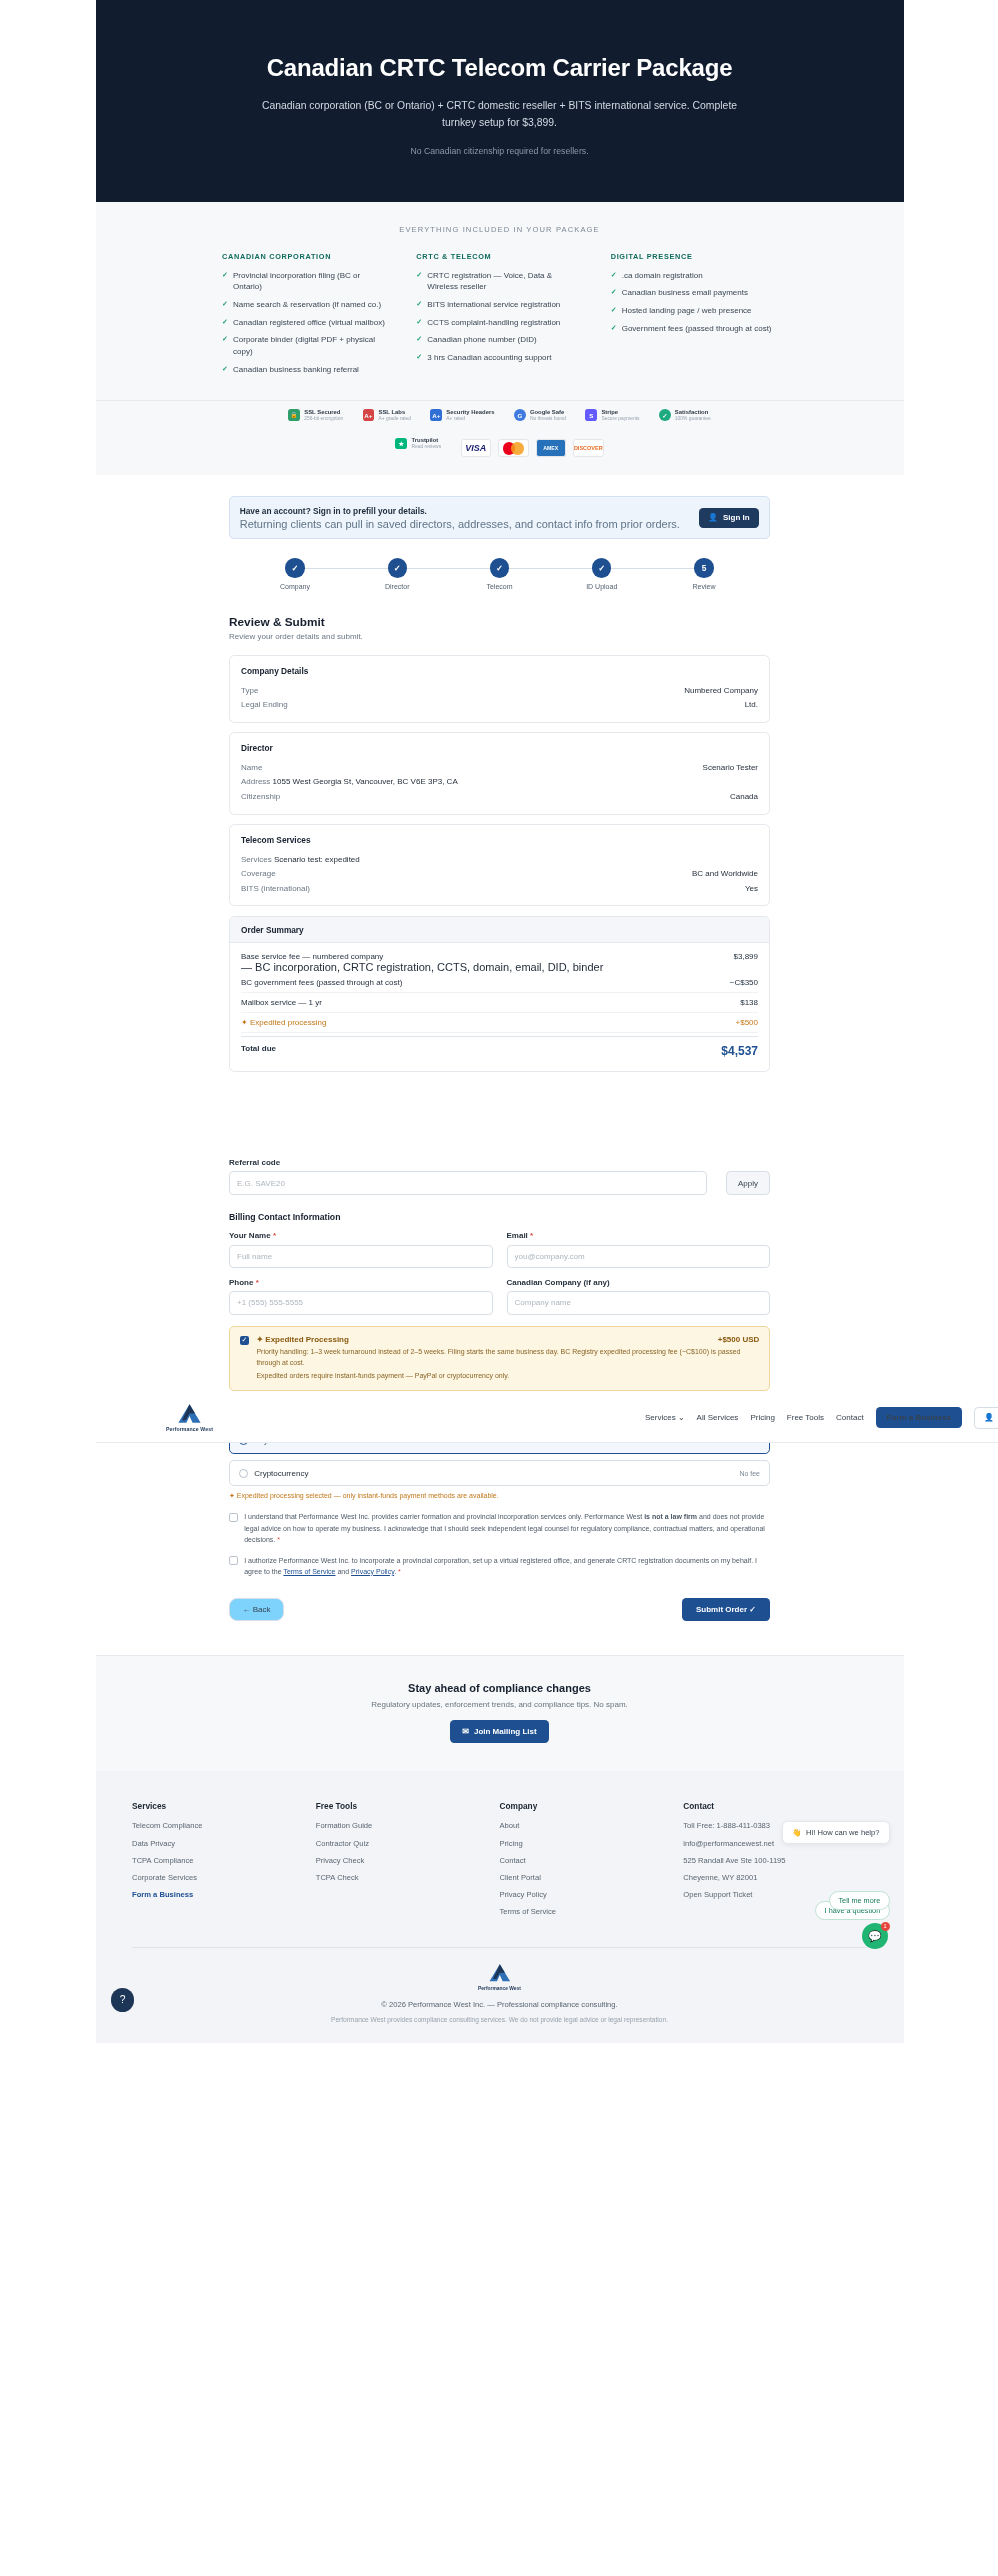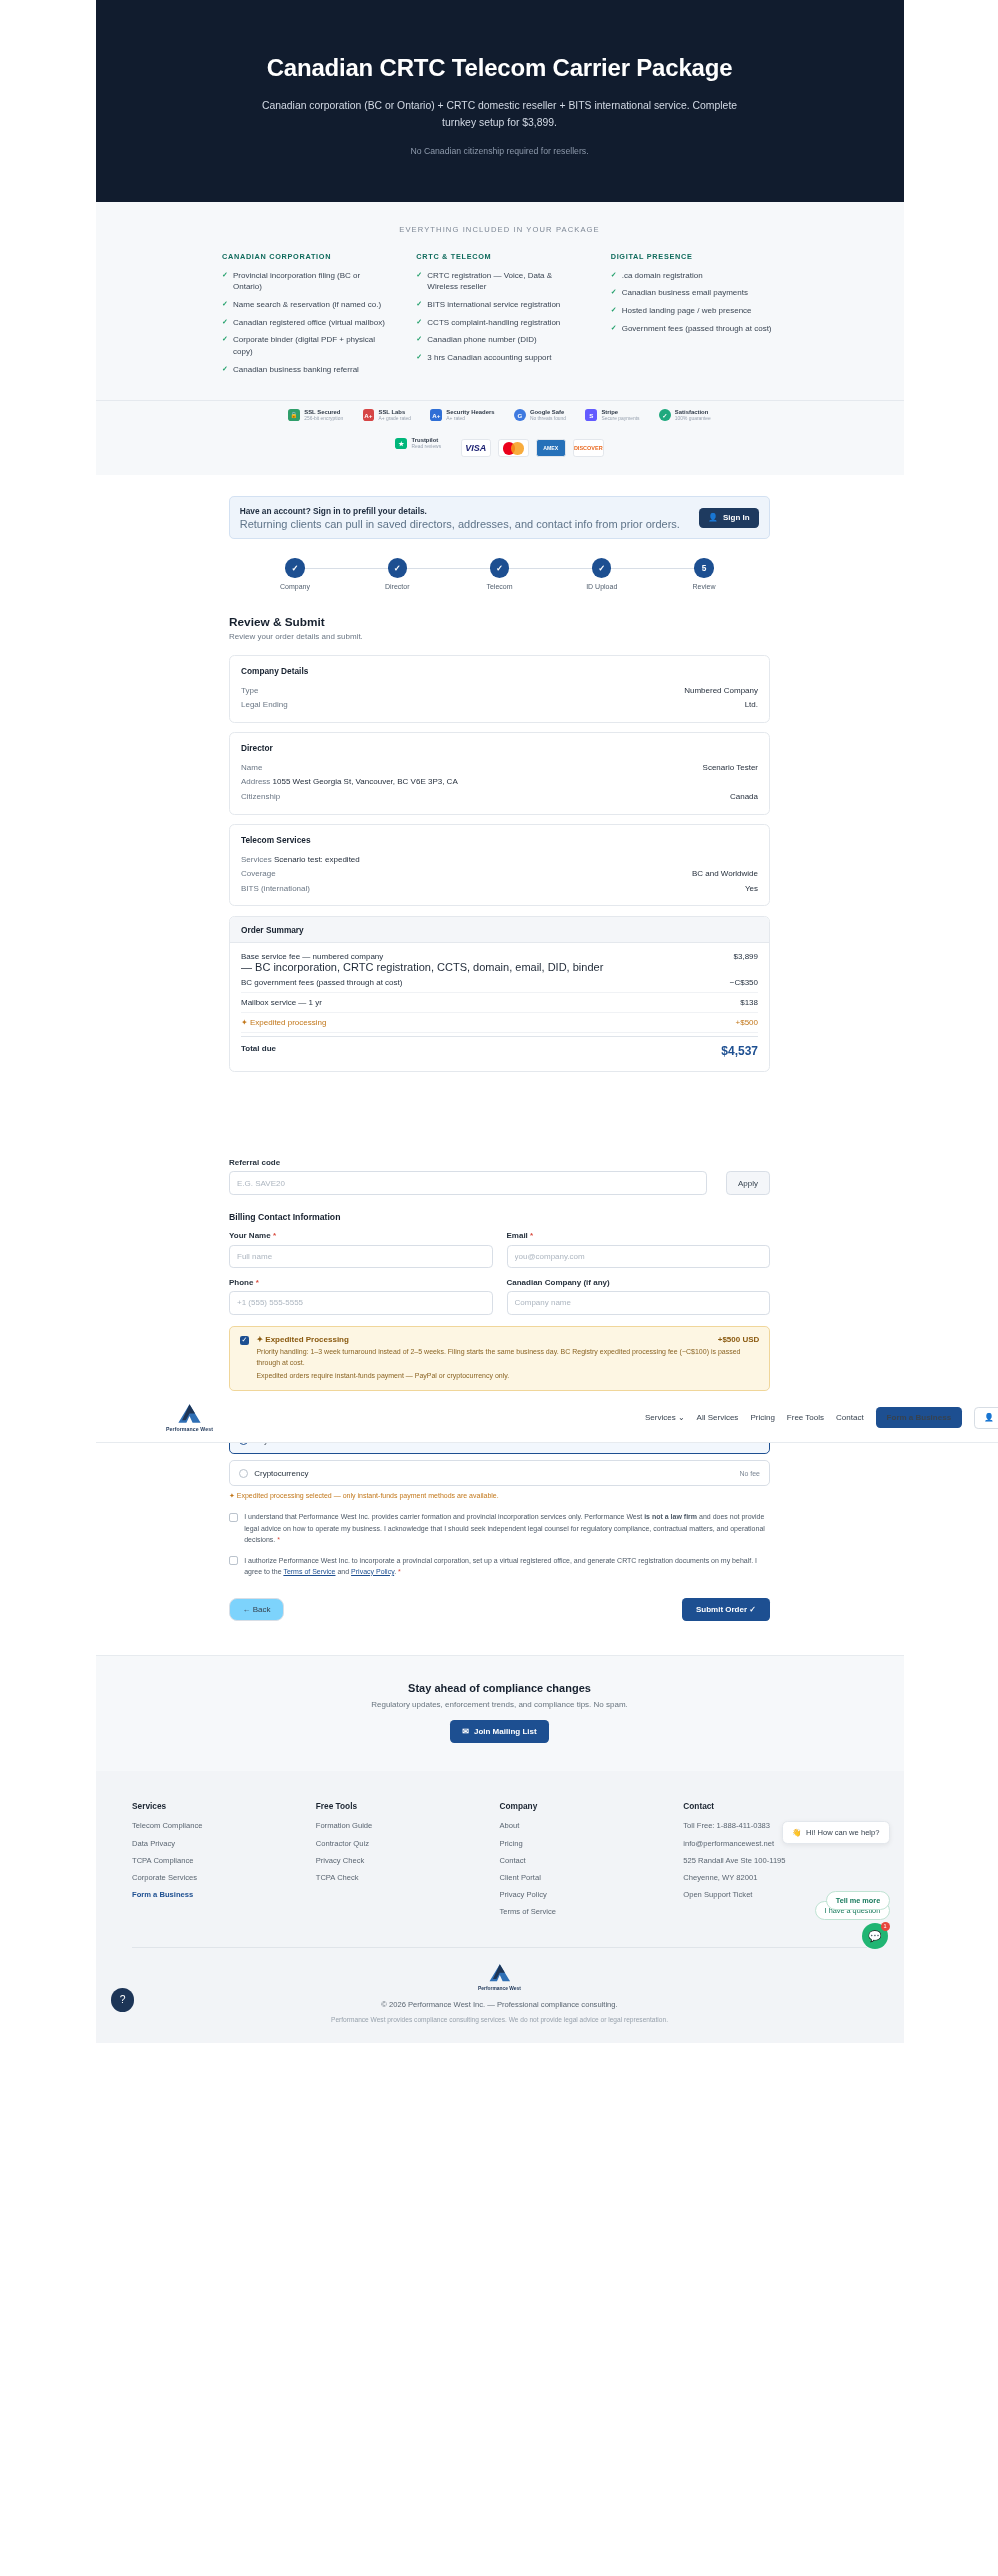--- a/index.html
+++ b/index.html
@@ -333,21 +333,21 @@
     padding: 6.2px 9px; font-size: 7.6px; color: #35414e;
     box-shadow: 0 1.4px 5.5px rgba(0,0,0,.07); z-index: 40;
     display: flex; align-items: center; gap: 4.2px;
   }
   .chat-quick {
     position: absolute; right: 14px; z-index: 40;
     border: 0.7px solid #bfe3d3; color: #17795c; background: #fff;
     border-radius: 11px; font-size: 7.3px; padding: 4.2px 8.3px;
   }
   .chat-quick.q1 { top: 1901px; }
-  .chat-quick.q2 { top: 1891px; font-weight: bold; }
+  .chat-quick.q2 { top: 1891px; }
   .chat-fab {
     position: absolute; right: 15.3px; top: 1923px;
     width: 26px; height: 26px; border-radius: 50%;
     background: #21b573; display: flex; align-items: center; justify-content: center;
     color: #fff; font-size: 11px; z-index: 40;
   }
   .chat-fab .dot {
     position: absolute; top: -1.4px; right: -1.4px;
     width: 9px; height: 9px; border-radius: 50%; background: #e8453c;
     color: #fff; font-size: 5.5px; display: flex; align-items: center; justify-content: center;

